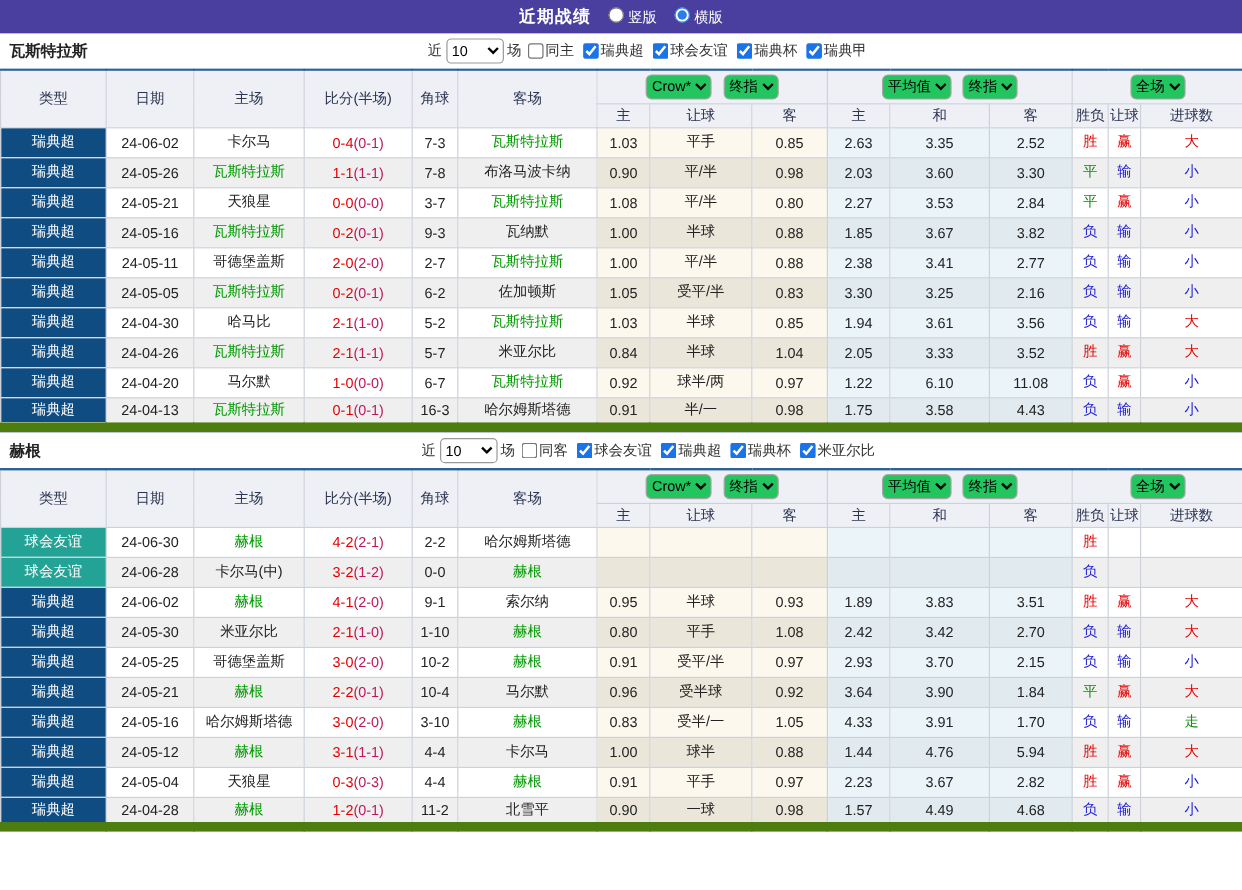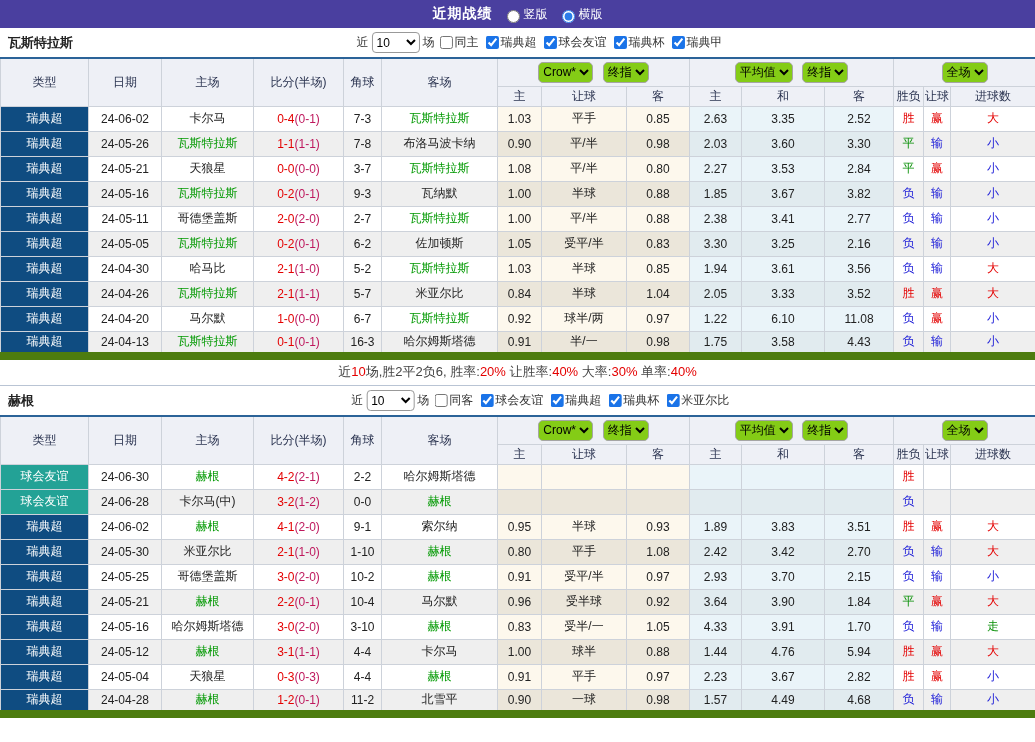--- a/index.html
+++ b/index.html
@@ -3,40 +3,40 @@
 <meta charset="utf-8">
 <style>
   * { box-sizing: border-box; }
   html,body { margin:0; padding:0; background:#fff; }
   body { font-family:"Liberation Sans","DejaVu Sans",sans-serif; font-size:12px; color:#333; }
   .page { width:1035px; height:742px; overflow:hidden; margin:0; background:#fff; }
 
   
   .topbar { height:28px; background:#4a3f9f; display:flex; align-items:center; justify-content:center; gap:14px; color:#fff; }
   .topbar .title { font-weight:bold; font-size:14px; letter-spacing:1px; }
-  .radio-opt { display:flex; align-items:flex-end; gap:4px; cursor:pointer; font-size:12px; color:#fff; }
+  .radio-opt { display:flex; align-items:flex-start; gap:4px; cursor:pointer; font-size:12px; color:#fff; }
   .radio-opt input { margin:0; width:13px; height:13px; accent-color:#2b7de9; }
 
   
   .section + .section { border-top:1px solid #b9c4d4; }
   .section-head { height:29px; position:relative; display:flex; align-items:center; background:#fff; }
   .team-name { position:absolute; left:8px; font-weight:bold; font-size:13px; color:#222; }
   .filters { position:absolute; left:50%; transform:translateX(-44%); display:flex; align-items:center; gap:3px; white-space:nowrap; color:#333; }
   .filters select { height:21px; min-width:48px; border:1px solid #999; border-radius:4px; background:#fff; font-size:12px; }
   .cb { display:flex; align-items:center; gap:1px; cursor:pointer; }
   .cb input { margin:0 1px 0 4px; width:13px; height:13px; accent-color:#1a73e8; }
   .cb.same input { margin-left:2px; }
 
   
   table { border-collapse:collapse; table-layout:fixed; width:1035px; border-top:2px solid #2b6398; border-bottom:8px solid #4d7c0f; }
   th, td { border:1px solid #cdd2da; text-align:center; overflow:hidden; white-space:nowrap; padding:0 1px; }
   thead th { background:#eef0f6; color:#2a3350; font-weight:normal; font-size:12px; }
   tr.h1 th { height:28px; }
   tr.h2 th { height:20px; }
-  .dd-cell select { height:21px; border:1px solid #a5a5a5; border-radius:5px; background:#84cc16; font-size:12px; margin:0 3px; }
+  .dd-cell select { height:21px; border:1px solid #a5a5a5; border-radius:5px; background:#22c55e; font-size:12px; margin:0 3px; }
   tbody td { height:25px; font-size:12px; color:#222; }
   tbody tr:nth-child(odd)  { background:#fff; }
   tbody tr:nth-child(even) { background:#efefef; }
   td.type-navy { background:#0f4c81; color:#fff; }
   td.type-teal { background:#23a296; color:#fff; }
   td.tm { color:#090; }
   td.score .ft { color:#e40000; }
   td.score .ht { color:#be185d; }
   tbody tr:nth-child(odd)  td.crow { background:#fdf8ed; }
   tbody tr:nth-child(even) td.crow { background:#ebe6da; }
@@ -312,21 +312,20 @@
             <td class="crow">0.98</td>
             <td class="avg">1.75</td>
             <td class="avg">3.58</td>
             <td class="avg">4.43</td>
             <td class="res blue">负</td>
             <td class="res blue">输</td>
             <td class="res blue">小</td>
           </tr>
         </tbody>
     </table>
-    <div class="summary"><span>近</span><span class="hl">10</span><span>场,胜2平2负6, 胜率:</span><span class="hl">20%</span><span> 让胜率:</span><span class="hl">40%</span><span> 大率:</span><span class="hl">30%</span><span> 单率:</span><span class="hl">40%</span></div>
   </div>
 
   <div class="section">
     <div class="section-head">
       <span class="team-name">赫根</span>
       <div class="filters">
         <span>近</span>
         <select><option>10</option></select>
         <span>场</span>
         <label class="cb same">

